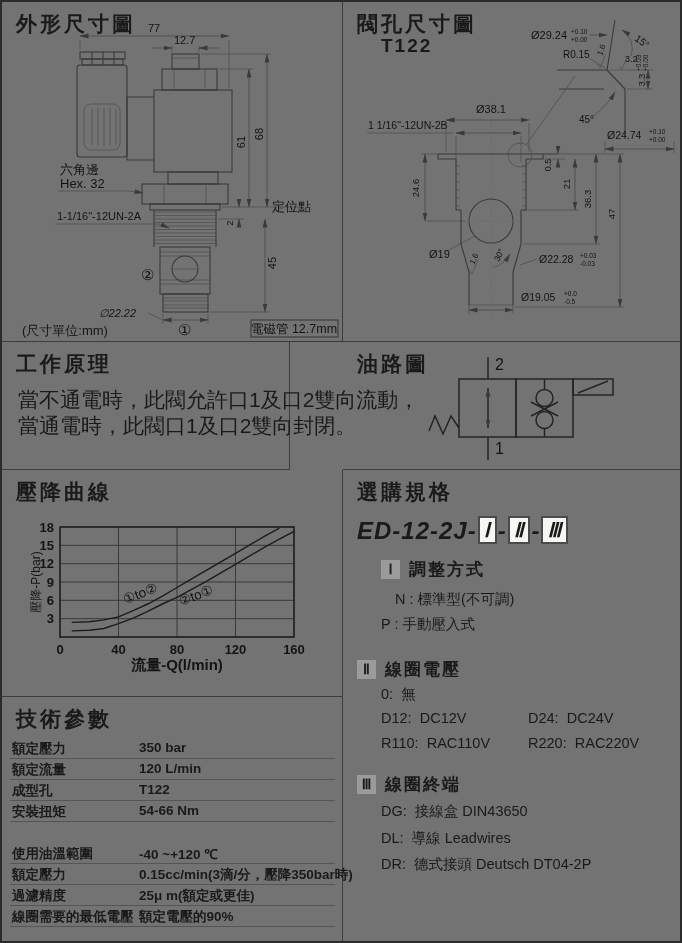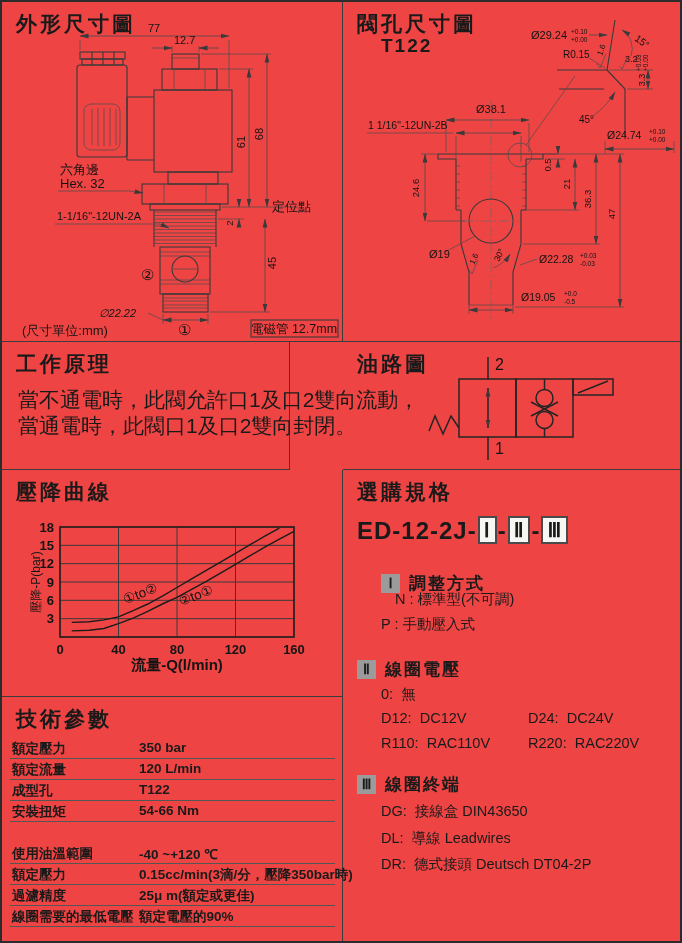--- a/index.html
+++ b/index.html
@@ -1,16 +1,16 @@
 <!DOCTYPE html>
 <html><head>
 <meta charset="utf-8">
 <style>
   html,body{margin:0;padding:0;background:#ffffff;}
-  .page{position:relative;width:682px;height:943px;background:#ef4444;border:2px solid #2b2b2b;
+  .page{position:relative;width:682px;height:943px;background:#737373;border:2px solid #2b2b2b;
         box-sizing:border-box;font-family:"Liberation Sans",sans-serif;color:#1a1a1a;overflow:hidden;}
   .panel{position:absolute;box-sizing:border-box;}
   .br{border-right:1px solid #3c3c3c;}
   .bb{border-bottom:1px solid #3c3c3c;}
   .panel-title{position:absolute;top:8px;left:14px;font-size:21px;font-weight:bold;letter-spacing:3px;white-space:nowrap;}
   .subtitle{position:absolute;top:33px;left:38px;font-size:19px;font-weight:bold;letter-spacing:2px;}
   svg{position:absolute;left:0;top:0;}
   svg text{fill:#141414;font-family:"Liberation Sans",sans-serif;}
   .ln{stroke:#3a3a3a;stroke-width:1.1;fill:none;}
   .thk{stroke:#242424;stroke-width:1.5;fill:none;}
@@ -21,21 +21,21 @@
   .dts{font-size:9.5px;}
   .tol{font-size:6.5px;}
   .cjk{font-size:13px;}
   
   .pr-line{position:absolute;left:16px;font-size:21px;white-space:nowrap;}
   
   .param-row{position:absolute;left:8px;width:325px;height:21px;border-bottom:1px solid #555;}
   .param-label{position:absolute;left:2px;top:3px;font-size:13.5px;font-weight:bold;white-space:nowrap;}
   .param-value{position:absolute;left:129px;top:3px;font-size:13.5px;font-weight:bold;white-space:nowrap;}
   
-  .model-line{position:absolute;top:46px;left:14px;font-size:24px;font-weight:bold;letter-spacing:1px;}
+  .model-line{position:absolute;top:46px;left:14px;font-size:24px;font-weight:bold;letter-spacing:1px;font-style:italic;}
   .mbox{display:inline-block;border:2px solid #4a4a4a;background:#f6f6f3;padding:0 4px;margin:0 1px;
         font-size:20px;line-height:24px;vertical-align:2px;}
   .sec-head{position:absolute;left:14px;height:20px;white-space:nowrap;}
   .sec-num{display:inline-block;width:19px;height:19px;background:#9b9b9b;color:#1c1c1c;text-align:center;
            font-weight:bold;font-size:14px;line-height:19px;vertical-align:middle;}
   .sec-title{font-size:17px;font-weight:bold;margin-left:9px;letter-spacing:2px;vertical-align:middle;}
   .opt{position:absolute;font-size:14.5px;white-space:pre;}
 </style>
 </head>
 <body>
@@ -339,21 +339,21 @@
         <text transform="translate(195.475,129.72222222222223) rotate(-21)" text-anchor="middle" font-size="13.5">②to①</text>
       </svg>
   </div>
 
   <div class="panel" style="left:341px;top:468px;width:341px;height:475px;">
     <div class="panel-title">選購規格</div>
     <div class="model-line">
       <span>ED-12-2J-</span><span class="mbox">Ⅰ</span><span>-</span><span class="mbox">Ⅱ</span><span>-</span><span class="mbox">Ⅲ</span>
     </div>
 
-    <div class="sec-head" style="top:102px;padding-left:24px;">
+    <div class="sec-head" style="top:88px;padding-left:24px;">
       <span class="sec-num">Ⅰ</span><span class="sec-title">調整方式</span>
     </div>
     <div class="opt" style="left:52px;top:120px;">N : 標準型(不可調)</div>
     <div class="opt" style="left:38px;top:145px;">P : 手動壓入式</div>
 
     <div class="sec-head" style="top:188px;">
       <span class="sec-num">Ⅱ</span><span class="sec-title">線圈電壓</span>
     </div>
     <div class="opt" style="left:38px;top:215px;">0:  無</div>
     <div class="opt" style="left:38px;top:240px;">D12:  DC12V</div>

